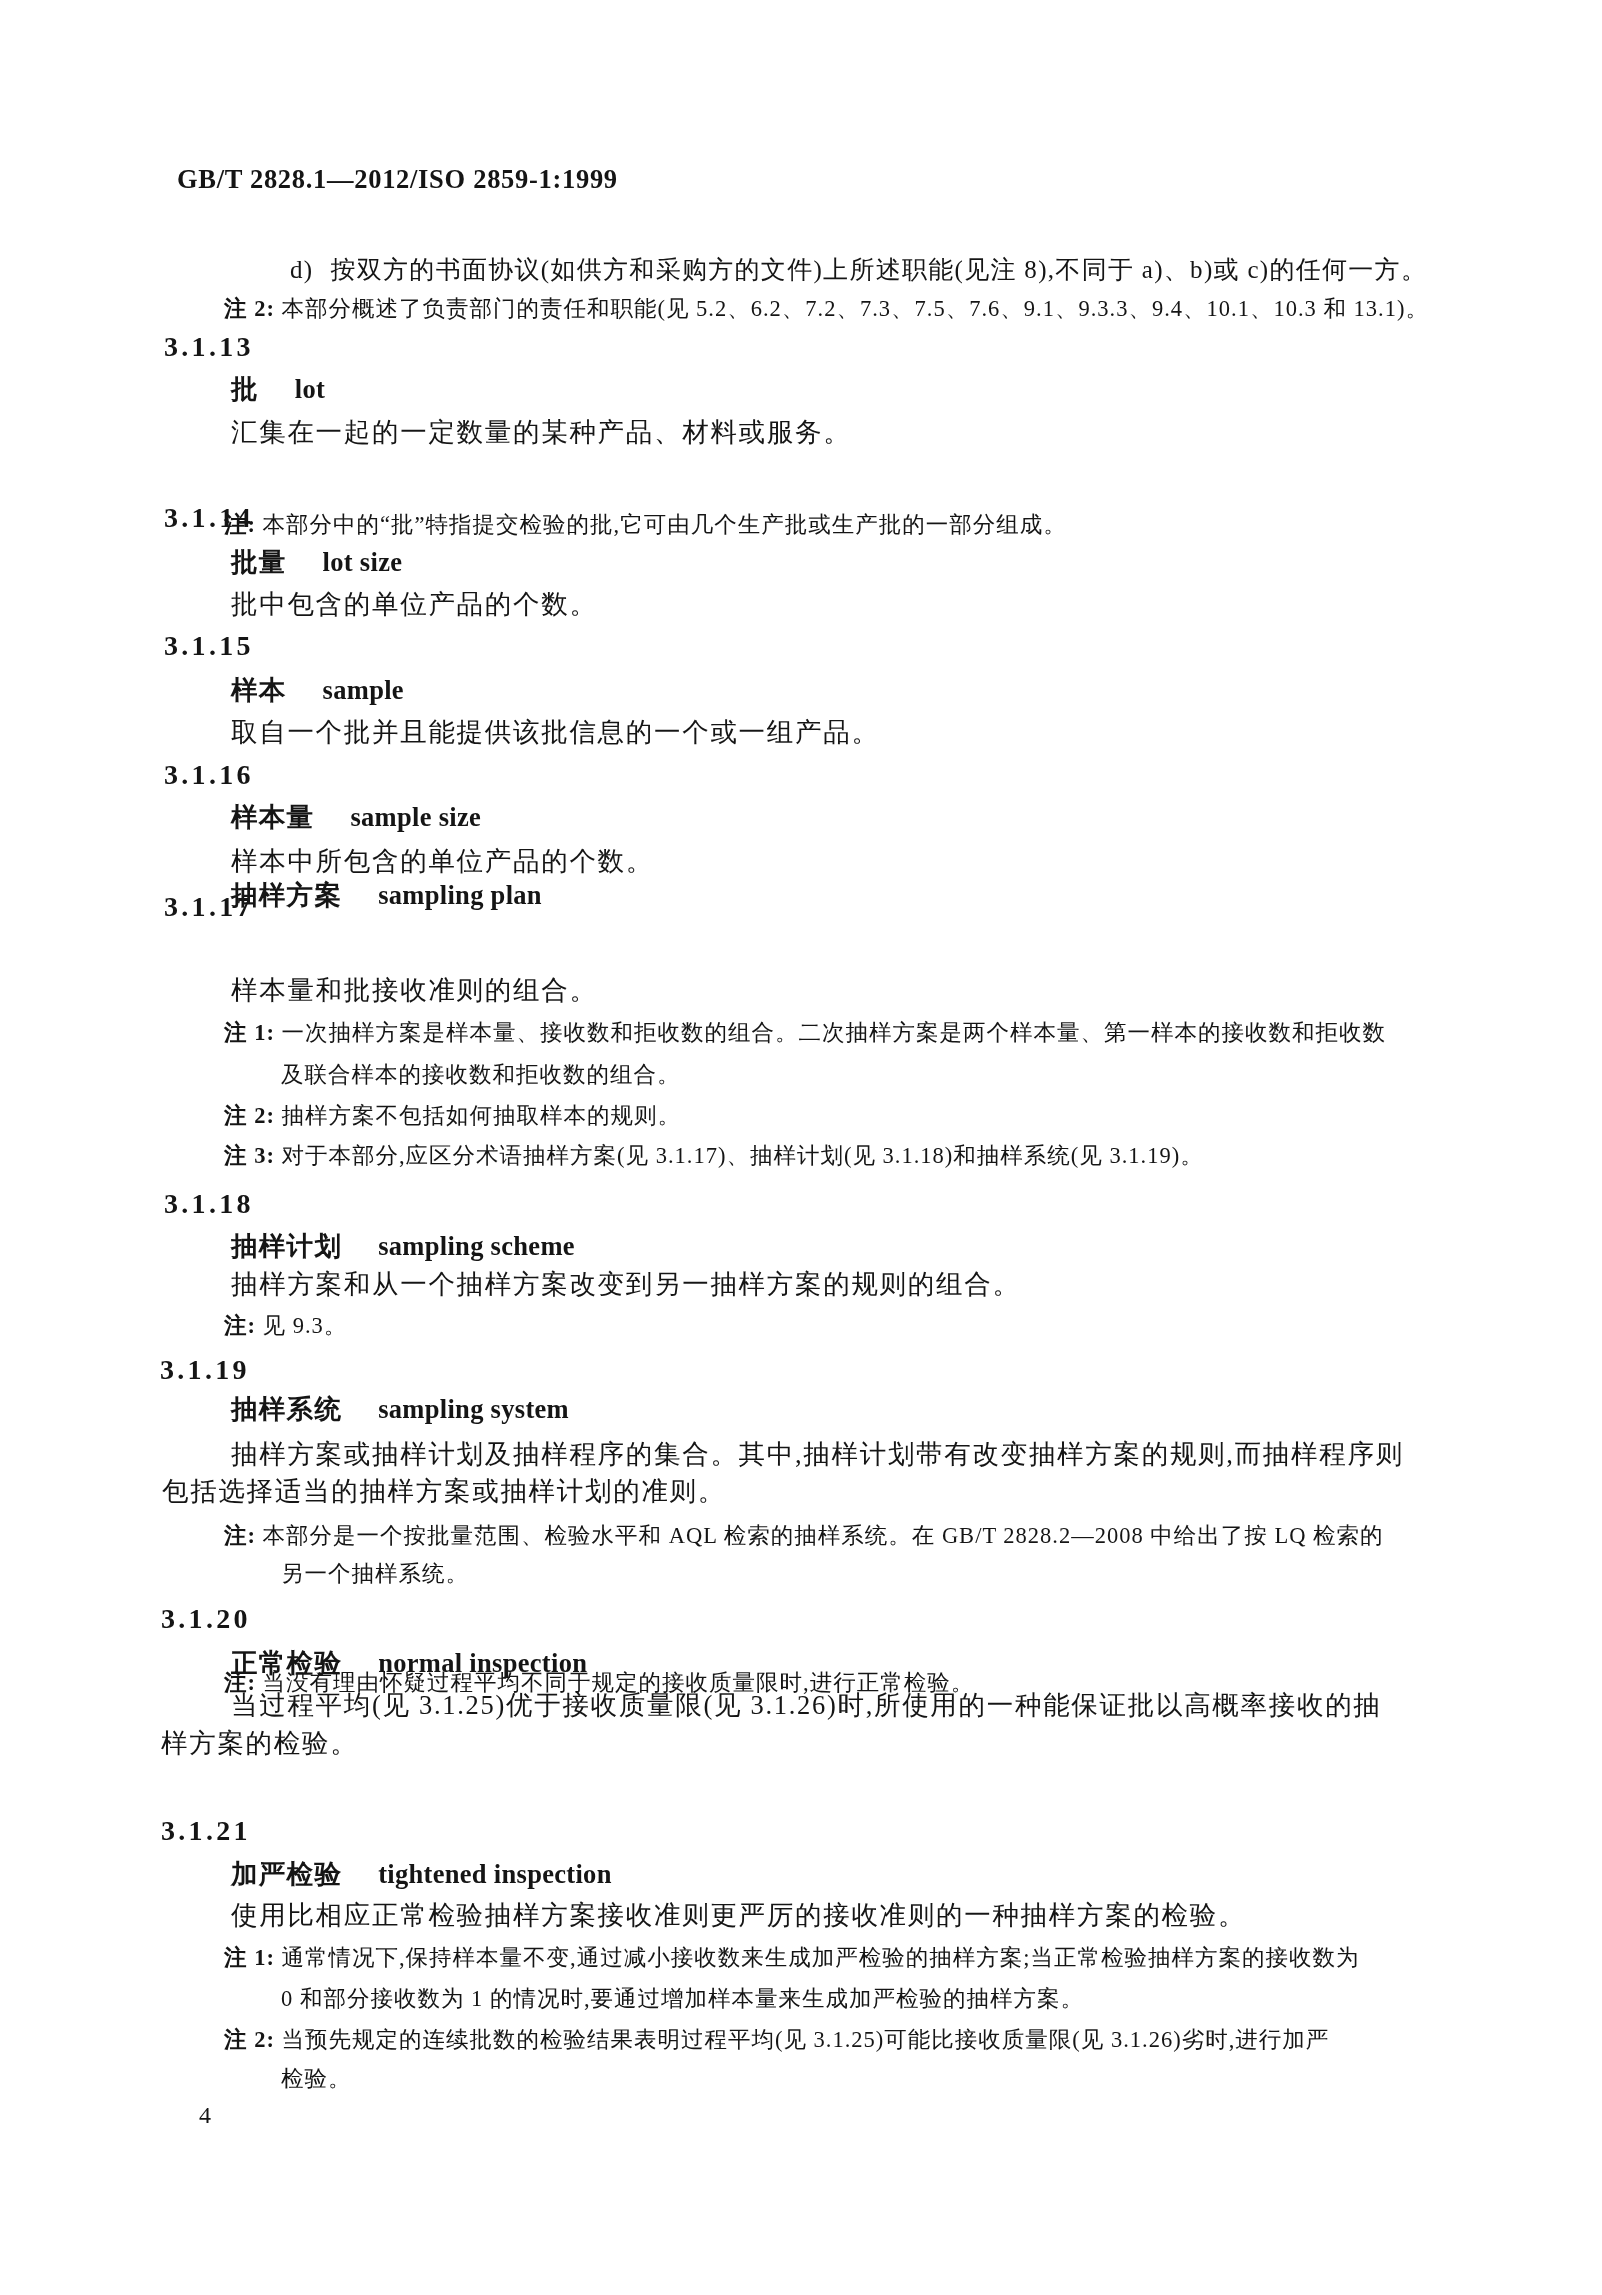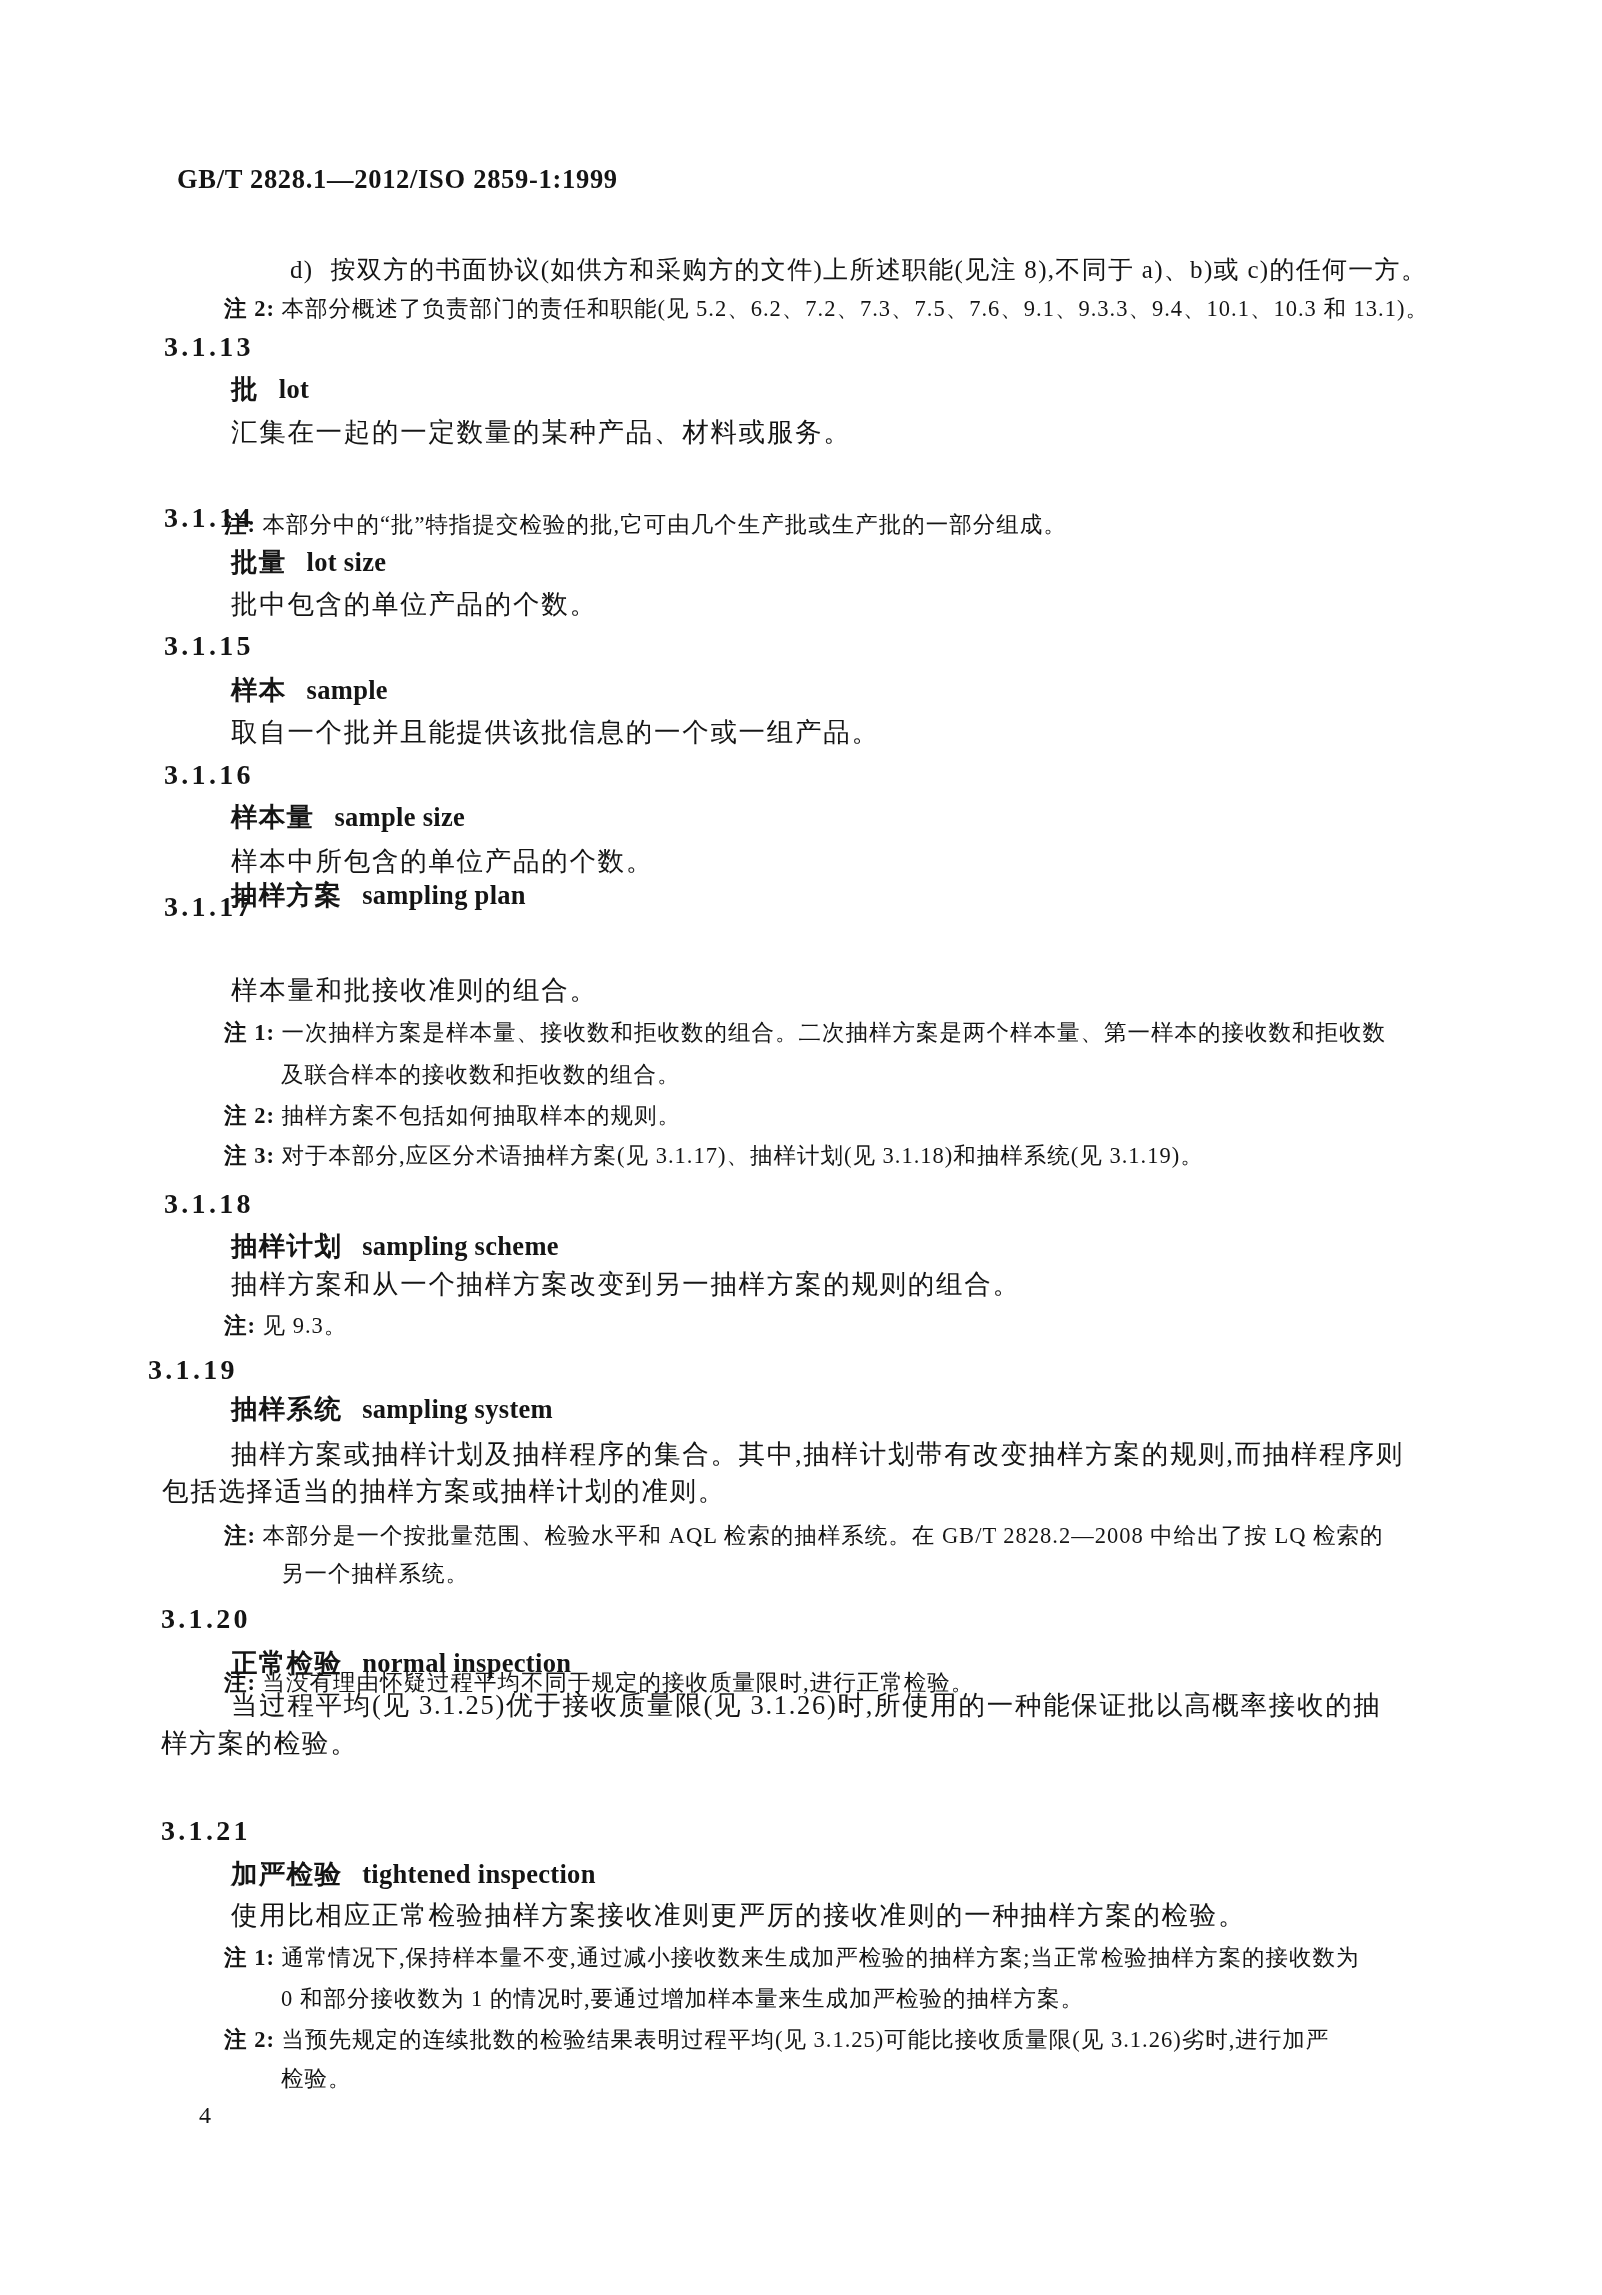--- a/index.html
+++ b/index.html
@@ -31,21 +31,21 @@
     font-weight: bold;
     font-size: 28px;
     letter-spacing: 3.3px;
   }
   .term {
     font-weight: bold;
     font-size: 26.5px;
     letter-spacing: 1.3px;
   }
   .term .en {
-    margin-left: 20px;
+    margin-left: 36px;
     letter-spacing: 0.3px;
     text-align: right;
   }
   .body-t {
     font-size: 26.5px;
     letter-spacing: 1.7px;
   }
   .d-item {
     font-size: 25px;
     letter-spacing: 1.3px;
@@ -124,21 +124,21 @@
 
   <div class="line num" style="top:1188px; left:164px;">3.1.18</div>
   <div class="line term" style="top:1231px; left:231px;">
     <span>抽样计划</span><span class="en">sampling scheme</span>
   </div>
   <div class="line body-t" style="top:1269px; left:231px;">抽样方案和从一个抽样方案改变到另一抽样方案的规则的组合。</div>
   <div class="line note" style="top:1313px; left:224px;">
     <span class="lbl">注:</span><span>见 9.3。</span>
   </div>
 
-  <div class="line num" style="top:1354px; left:148px;">3.1.19</div>
+  <div class="line num" style="top:1354px; left:160px;">3.1.19</div>
   <div class="line term" style="top:1394px; left:231px;">
     <span>抽样系统</span><span class="en">sampling system</span>
   </div>
   <div class="line body-t" style="top:1439px; left:231px;">抽样方案或抽样计划及抽样程序的集合。其中,抽样计划带有改变抽样方案的规则,而抽样程序则</div>
   <div class="line body-t" style="top:1476px; left:162px;">包括选择适当的抽样方案或抽样计划的准则。</div>
   <div class="line note" style="top:1523px; left:224px;">
     <span class="lbl">注:</span><span>本部分是一个按批量范围、检验水平和 AQL 检索的抽样系统。在 GB/T 2828.2—2008 中给出了按 LQ 检索的</span>
   </div>
   <div class="line note" style="top:1561px; left:281px;">另一个抽样系统。</div>
 

